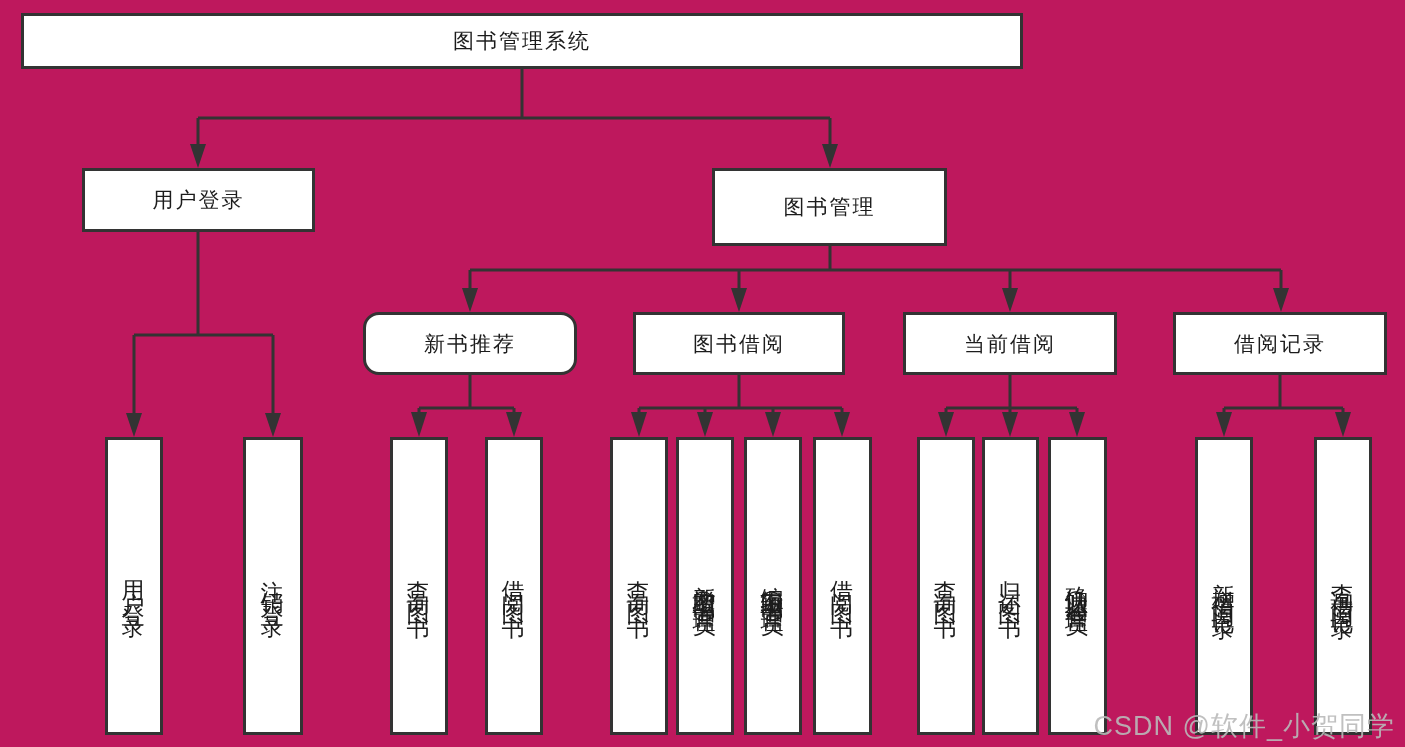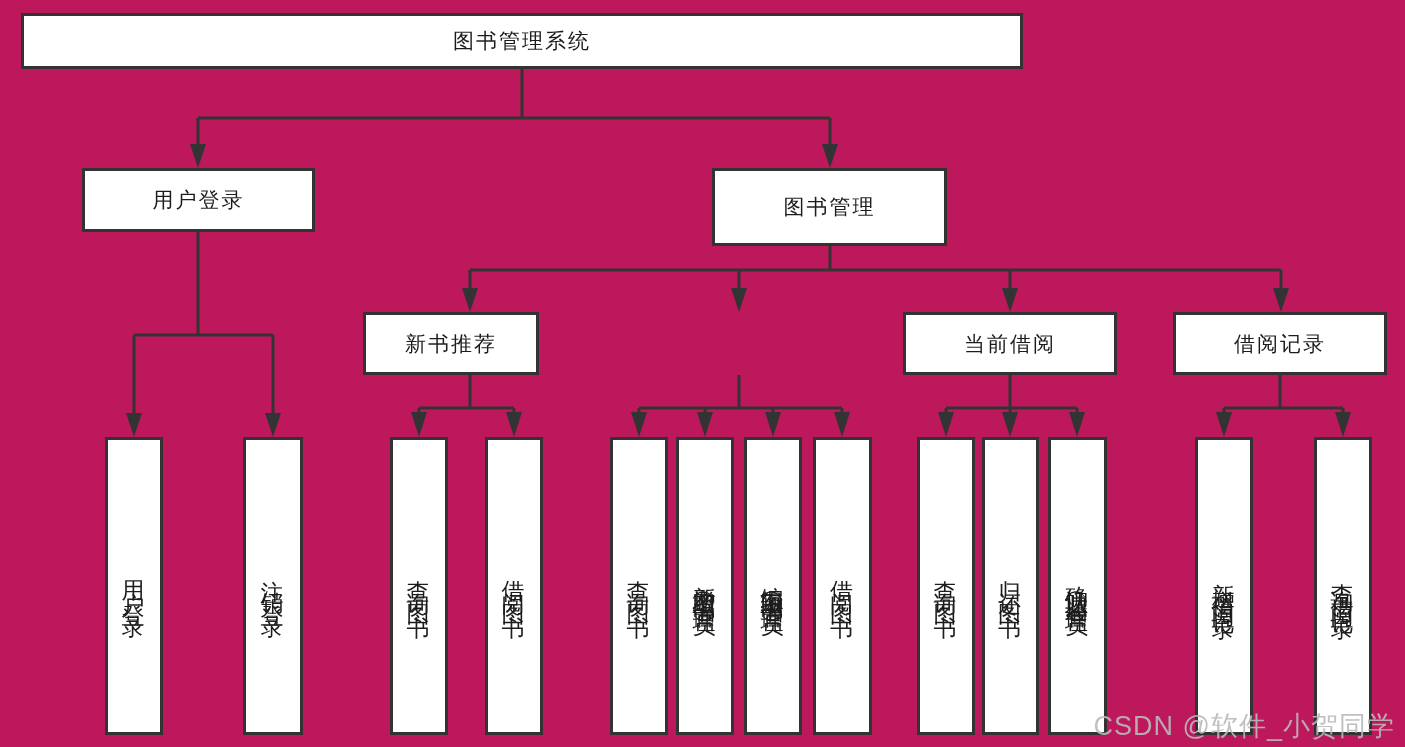--- a/index.html
+++ b/index.html
@@ -72,21 +72,22 @@
       <polygon points="1216,412 1232,412 1224,437"></polygon>
       <polygon points="1335,412 1351,412 1343,437"></polygon>
     </g>
   </svg>
 
   <div class="box" style="left:21px;top:13px;width:1002px;height:56px;">图书管理系统</div>
 
   <div class="box" style="left:82px;top:168px;width:233px;height:64px;">用户登录</div>
   <div class="box" style="left:712px;top:168px;width:235px;height:78px;">图书管理</div>
 
-  <div class="box" style="left:363px;top:312px;width:176px;height:63px;">新书推荐</div>
+  <div class="box" style="left:363px;top:312px;width:214px;height:63px;border-radius:16px;">新书推荐</div>
+  <div class="box" style="left:633px;top:312px;width:212px;height:63px;">图书借阅</div>
   <div class="box" style="left:1173px;top:312px;width:214px;height:63px;">借阅记录</div>
   <div class="box" style="left:903px;top:312px;width:214px;height:63px;">当前借阅</div>
 
   <div class="box vbox ls-4" style="left:105px;top:437px;width:58px;height:298px;">用户登录</div>
   <div class="box vbox ls-4" style="left:243px;top:437px;width:60px;height:298px;">注销登录</div>
 
   <div class="box vbox ls-4" style="left:390px;top:437px;width:58px;height:298px;">查询图书</div>
   <div class="box vbox ls-4" style="left:485px;top:437px;width:58px;height:298px;">借阅图书</div>
 
   <div class="box vbox ls-4" style="left:610px;top:437px;width:58px;height:298px;">查询图书</div>

